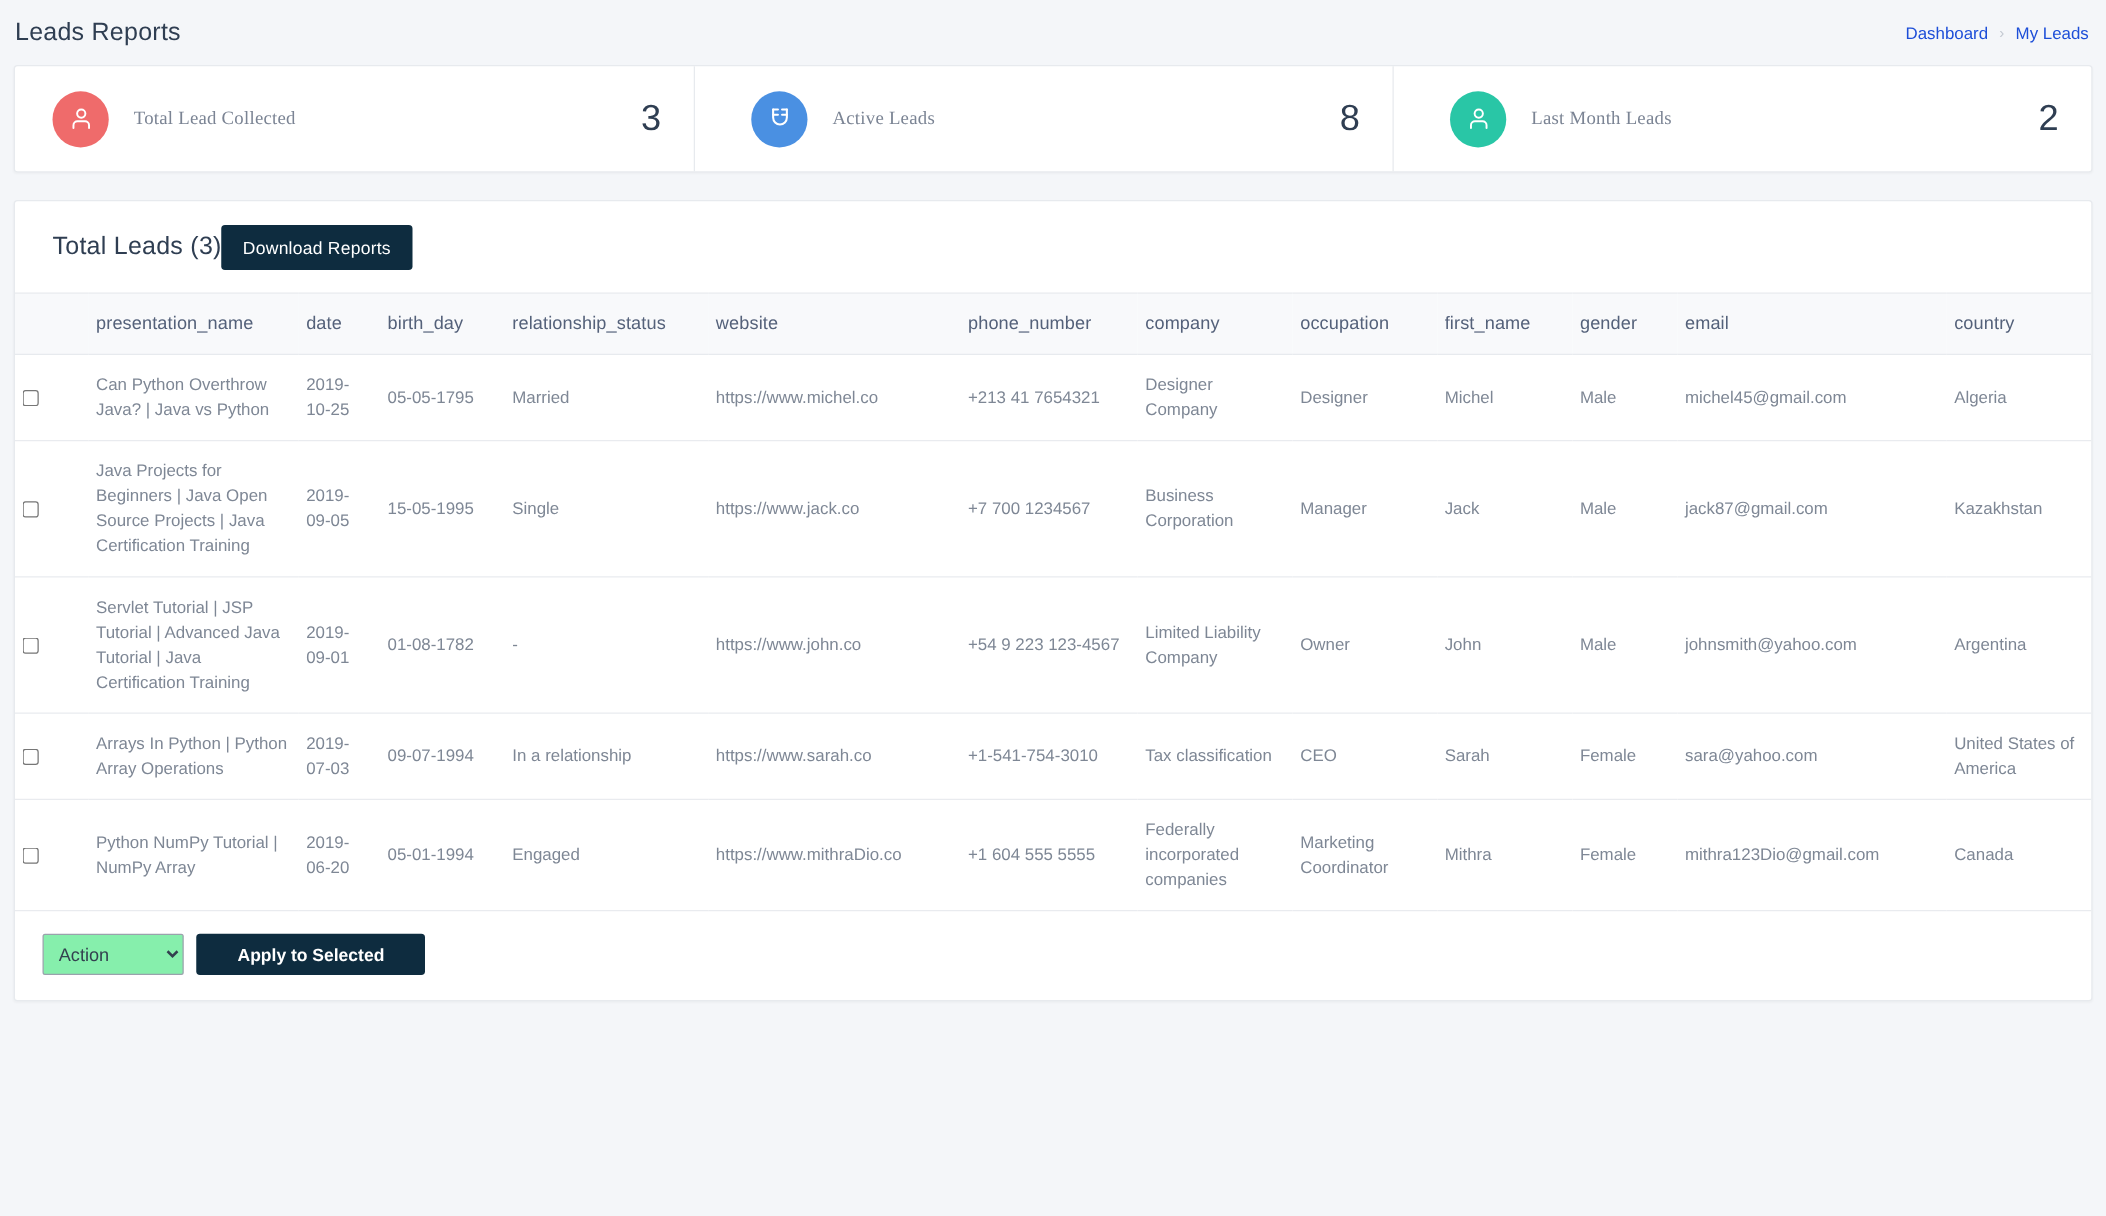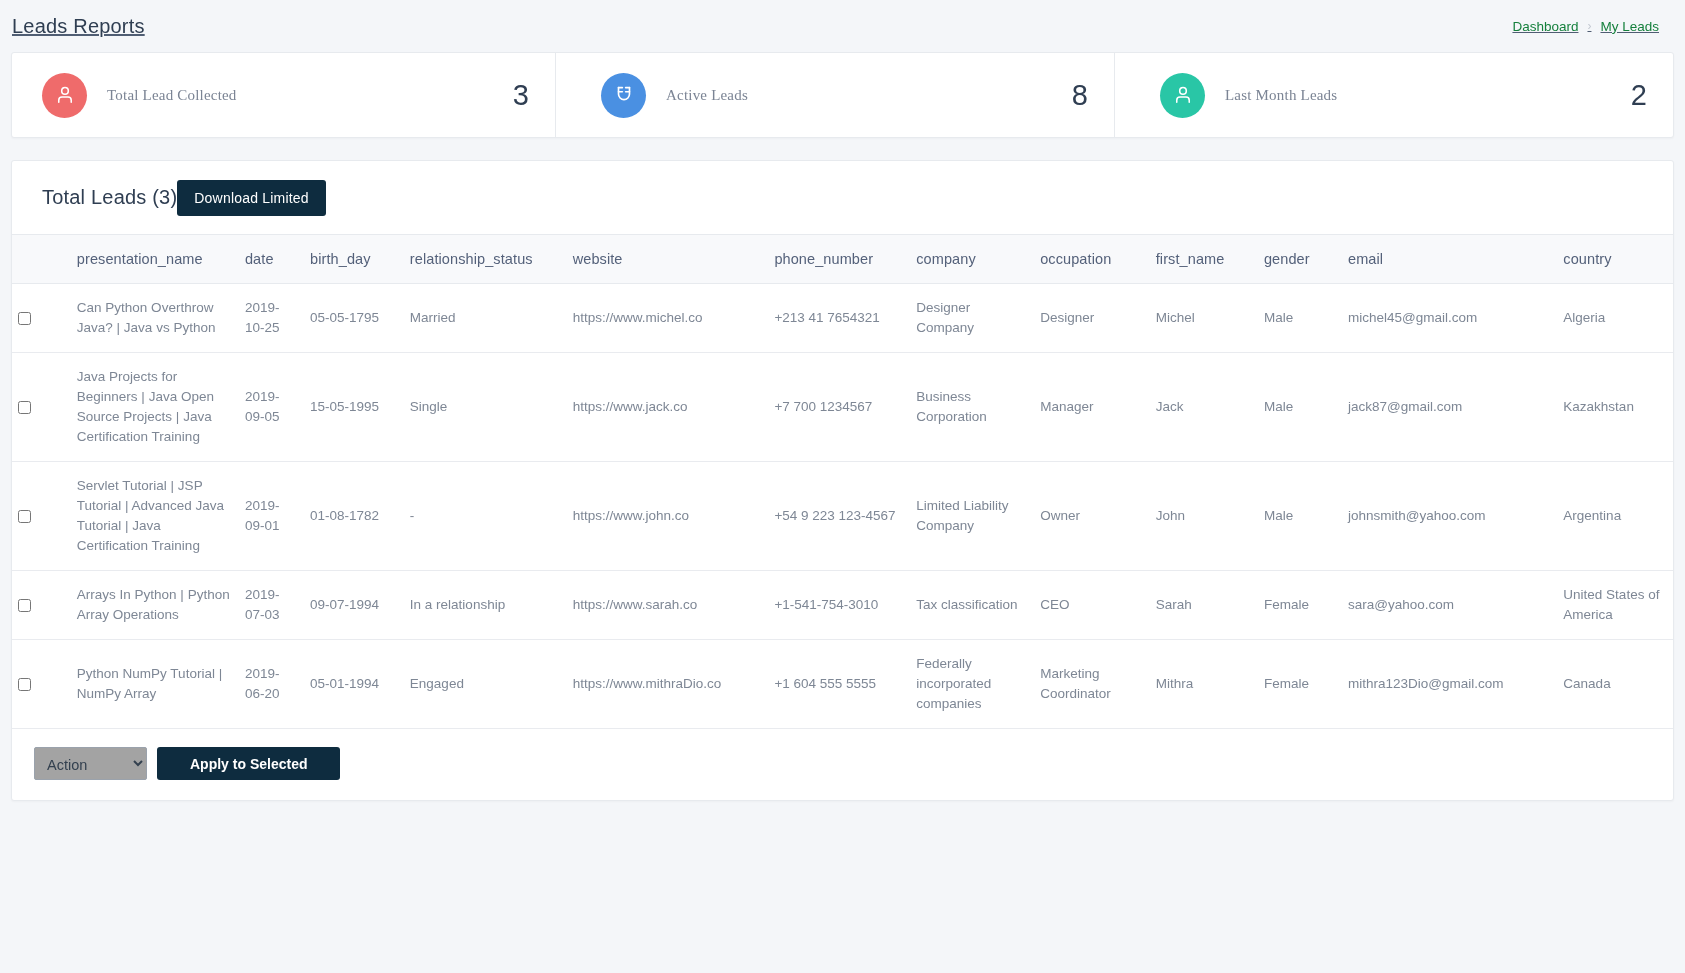--- a/index.html
+++ b/index.html
@@ -12,36 +12,35 @@
     overflow: hidden;
   }
   .page { width: 1685px; height: 973px; position: relative; }
 
   
   .topbar {
     height: 52px;
     display: flex;
     align-items: center;
     justify-content: space-between;
-    padding: 0 26px 0 12px;
-    text-decoration: underline;
+    padding: 0 14px 0 12px;
   }
   .page-title {
     font-size: 20px;
     color: #2f3e52;
     letter-spacing: .2px;
   }
   .breadcrumb {
     display: flex;
     align-items: center;
     gap: 9px;
     font-size: 13.5px;
     color: #a8b0bd;
   }
-  .breadcrumb .crumb { color: #15803d; text-decoration: none; }
+  .breadcrumb .crumb { color: #1d4ed8; text-decoration: none; }
   .breadcrumb .sep { color: #c3c9d2; font-size: 12px; }
 
   
   .stats {
     display: flex;
     margin: 0 11px;
     background: #fff;
     border: 1px solid #e7eaee;
     border-radius: 3px;
     box-shadow: 0 1px 2px rgba(0,0,0,.03);
@@ -171,21 +170,21 @@
   }
   select.action-select {
     font-family: "Liberation Sans", sans-serif;
     font-size: 14.5px;
     color: #33404f;
     padding: 8px 8px;
     width: 113px;
     height: 33px;
     border: 1px solid #9aa2ac;
     border-radius: 2px;
-    background: #a3a3a3;
+    background: #86efac;
     cursor: pointer;
   }
   .btn-apply {
     background: #0e2c3f;
     color: #fff;
     border: none;
     border-radius: 3px;
     font-family: "Liberation Sans", sans-serif;
     font-size: 14px;
     font-weight: bold;
@@ -245,21 +244,21 @@
       <div class="stat-label">Last Month Leads</div>
       <div class="stat-value">2</div>
     </div>
 
   </div>
 
   <div class="card">
 
     <div class="card-head">
       <div class="card-title">Total Leads (3)</div>
-      <button class="btn-dark">Download Limited</button>
+      <button class="btn-dark">Download Reports</button>
     </div>
 
     <table class="leads">
       <thead>
         <tr>
           <th class="col-cb"></th>
           <th class="col-pres">presentation_name</th>
           <th class="col-date">date</th>
           <th class="col-birth">birth_day</th>
           <th class="col-rel">relationship_status</th>

